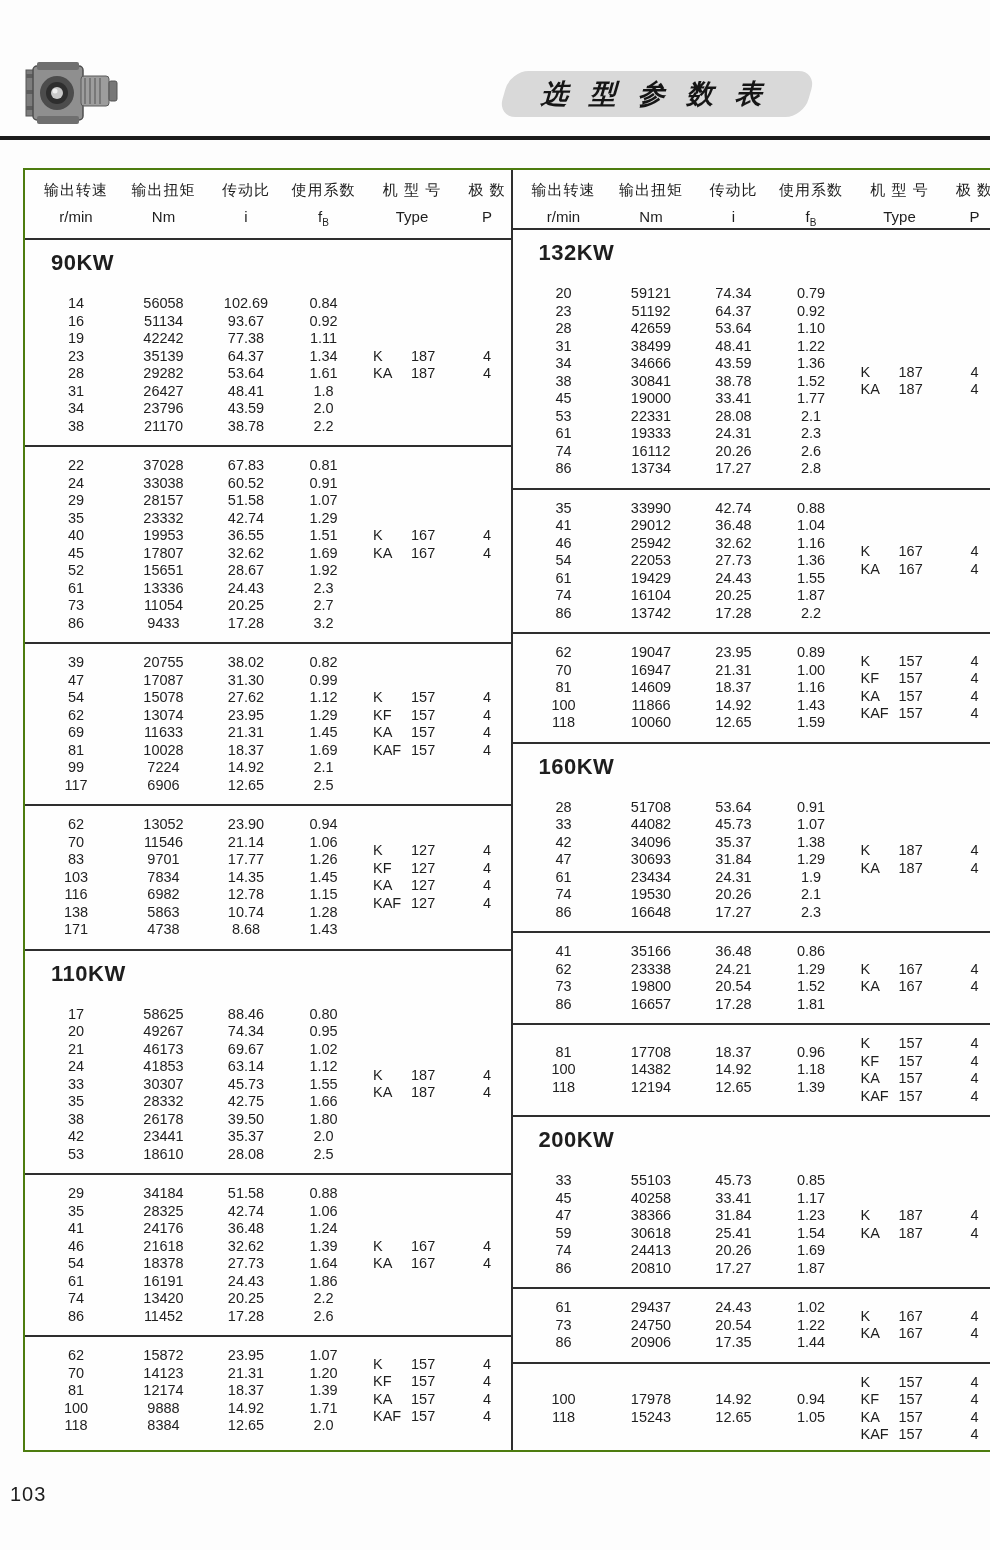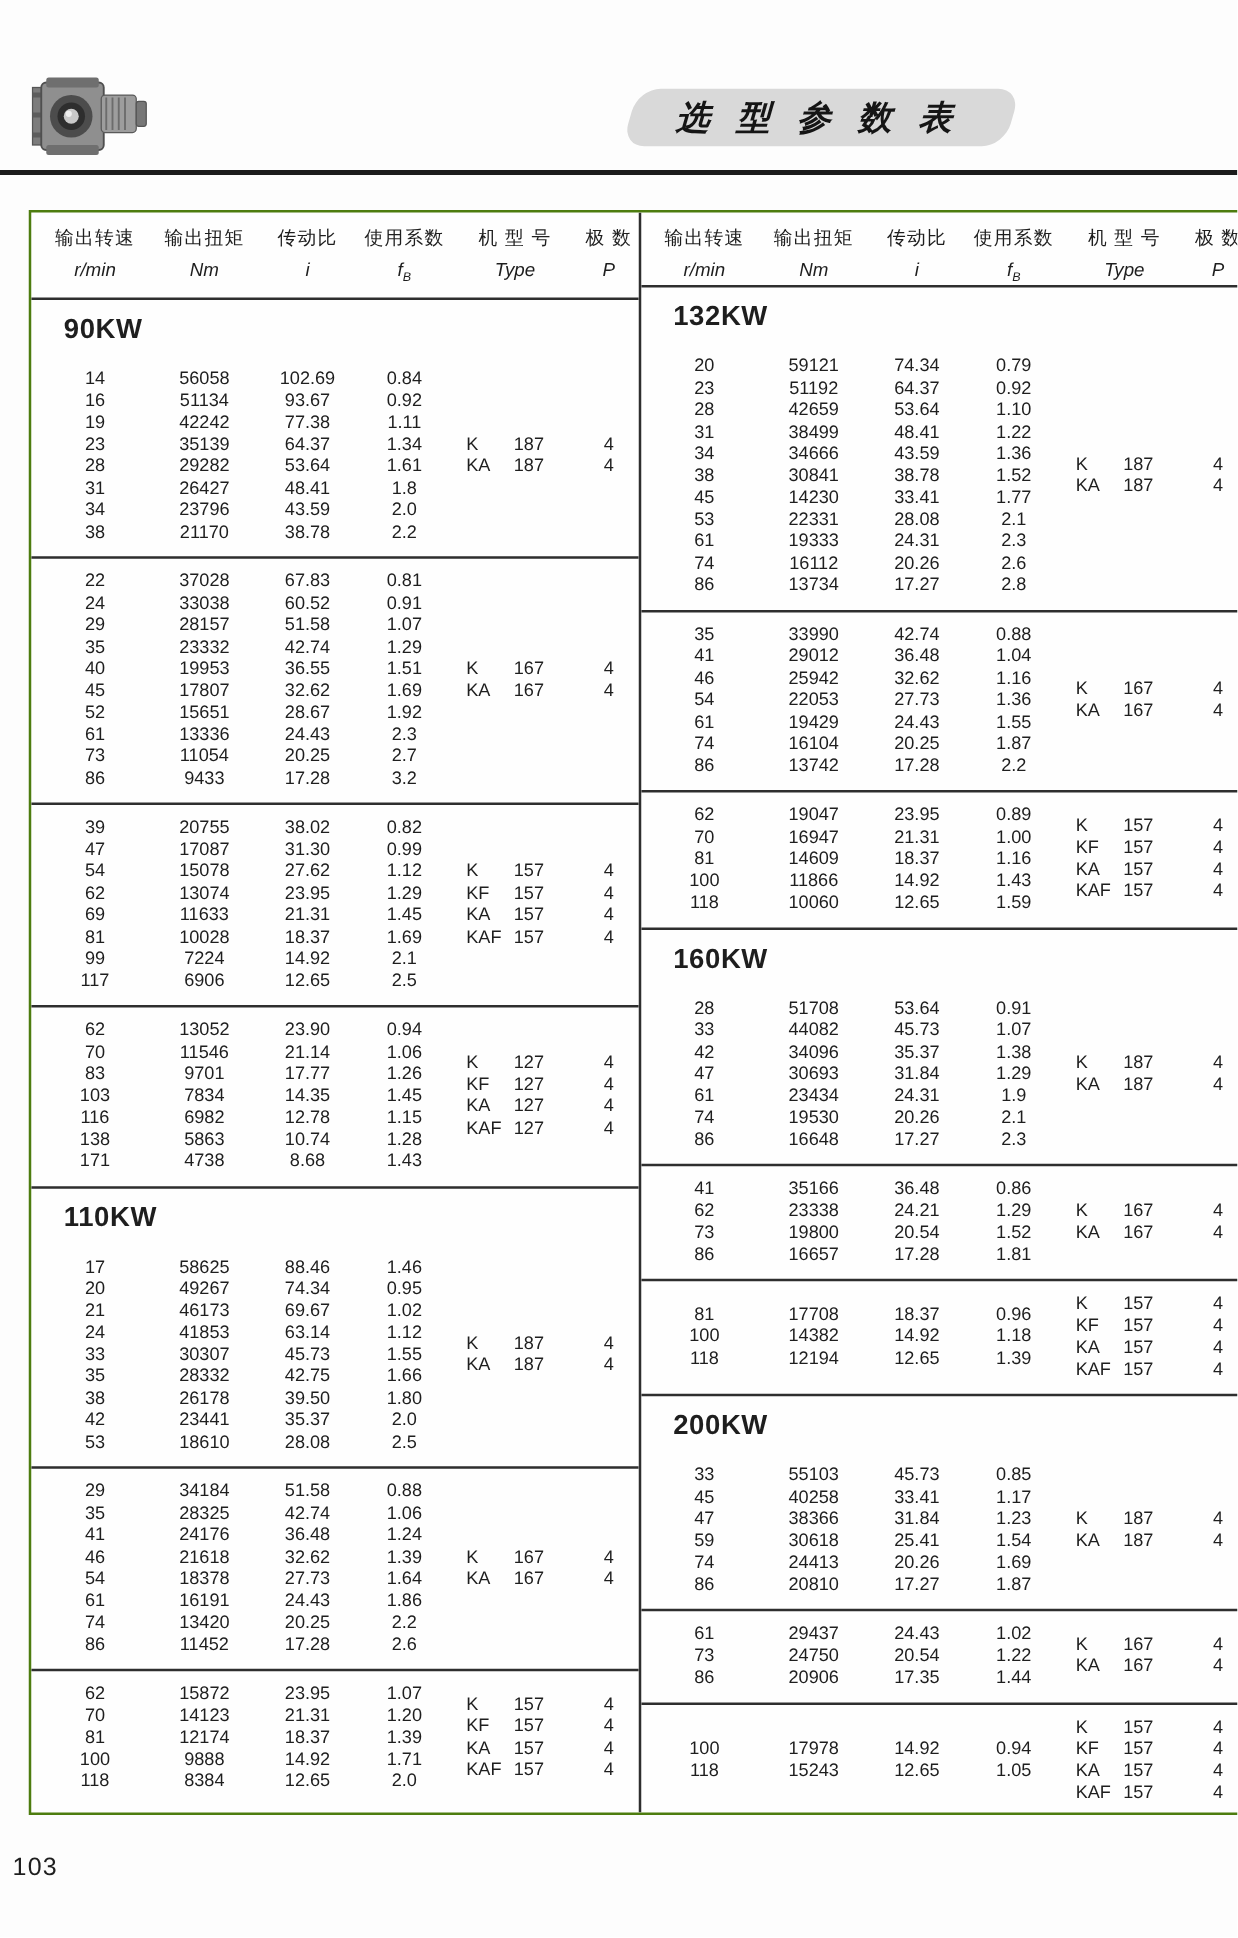--- a/index.html
+++ b/index.html
@@ -16,21 +16,21 @@
   
   .tbl{position:absolute;left:8px;top:168px;width:975px;height:1284px;border:2px solid #4d7c0f;
        box-sizing:border-box;display:flex;background:#fefefe;overflow:hidden;margin-left:15px;}
   .col{width:50%;box-sizing:border-box;display:flex;flex-direction:column;overflow:hidden;}
   .col-right{border-left:2px solid #2e2e2e;}
 
   .col-header{height:70px;box-sizing:border-box;border-bottom:2px solid #2e2e2e;
               display:grid;grid-template-columns:90px 85px 80px 75px 102px 48px;padding:11px 0 0 6px;}
   .hc{text-align:center;}
   .hc .cn{display:block;font-size:15px;letter-spacing:1px;white-space:nowrap;}
-  .hc .en{display:block;font-size:15px;margin-top:8px;font-style:italic;}
+  .hc .en{display:block;font-size:15px;margin-top:8px;}
   .hc sub{font-size:10px;}
 
   .unit{box-sizing:border-box;}
   .unit + .unit{border-top:2px solid #2e2e2e;}
   .unit-title{font-size:22px;font-weight:bold;padding:10px 0 0 26px;height:35px;letter-spacing:0.5px;}
   .block{display:flex;align-items:center;padding:10px 0 10px 6px;box-sizing:border-box;}
   .rows{width:330px;flex:none;}
   .row{display:grid;grid-template-columns:90px 85px 80px 75px;line-height:17.5px;font-size:14.5px;}
   .row span{text-align:center;}
   .types{width:146px;flex:none;padding-left:12px;}
@@ -416,21 +416,21 @@
           </div>
         </div>
         <div class="unit">
           <div class="unit-title">110KW</div>
           <div class="block">
             <div class="rows">
               <div class="row">
                 <span>17</span>
                 <span>58625</span>
                 <span>88.46</span>
-                <span>1.46</span>
+                <span>0.80</span>
               </div>
               <div class="row">
                 <span>20</span>
                 <span>49267</span>
                 <span>74.34</span>
                 <span>0.95</span>
               </div>
               <div class="row">
                 <span>21</span>
                 <span>46173</span>
@@ -691,21 +691,21 @@
                 <span>1.36</span>
               </div>
               <div class="row">
                 <span>38</span>
                 <span>30841</span>
                 <span>38.78</span>
                 <span>1.52</span>
               </div>
               <div class="row">
                 <span>45</span>
-                <span>14230</span>
+                <span>19000</span>
                 <span>33.41</span>
                 <span>1.77</span>
               </div>
               <div class="row">
                 <span>53</span>
                 <span>22331</span>
                 <span>28.08</span>
                 <span>2.1</span>
               </div>
               <div class="row">

